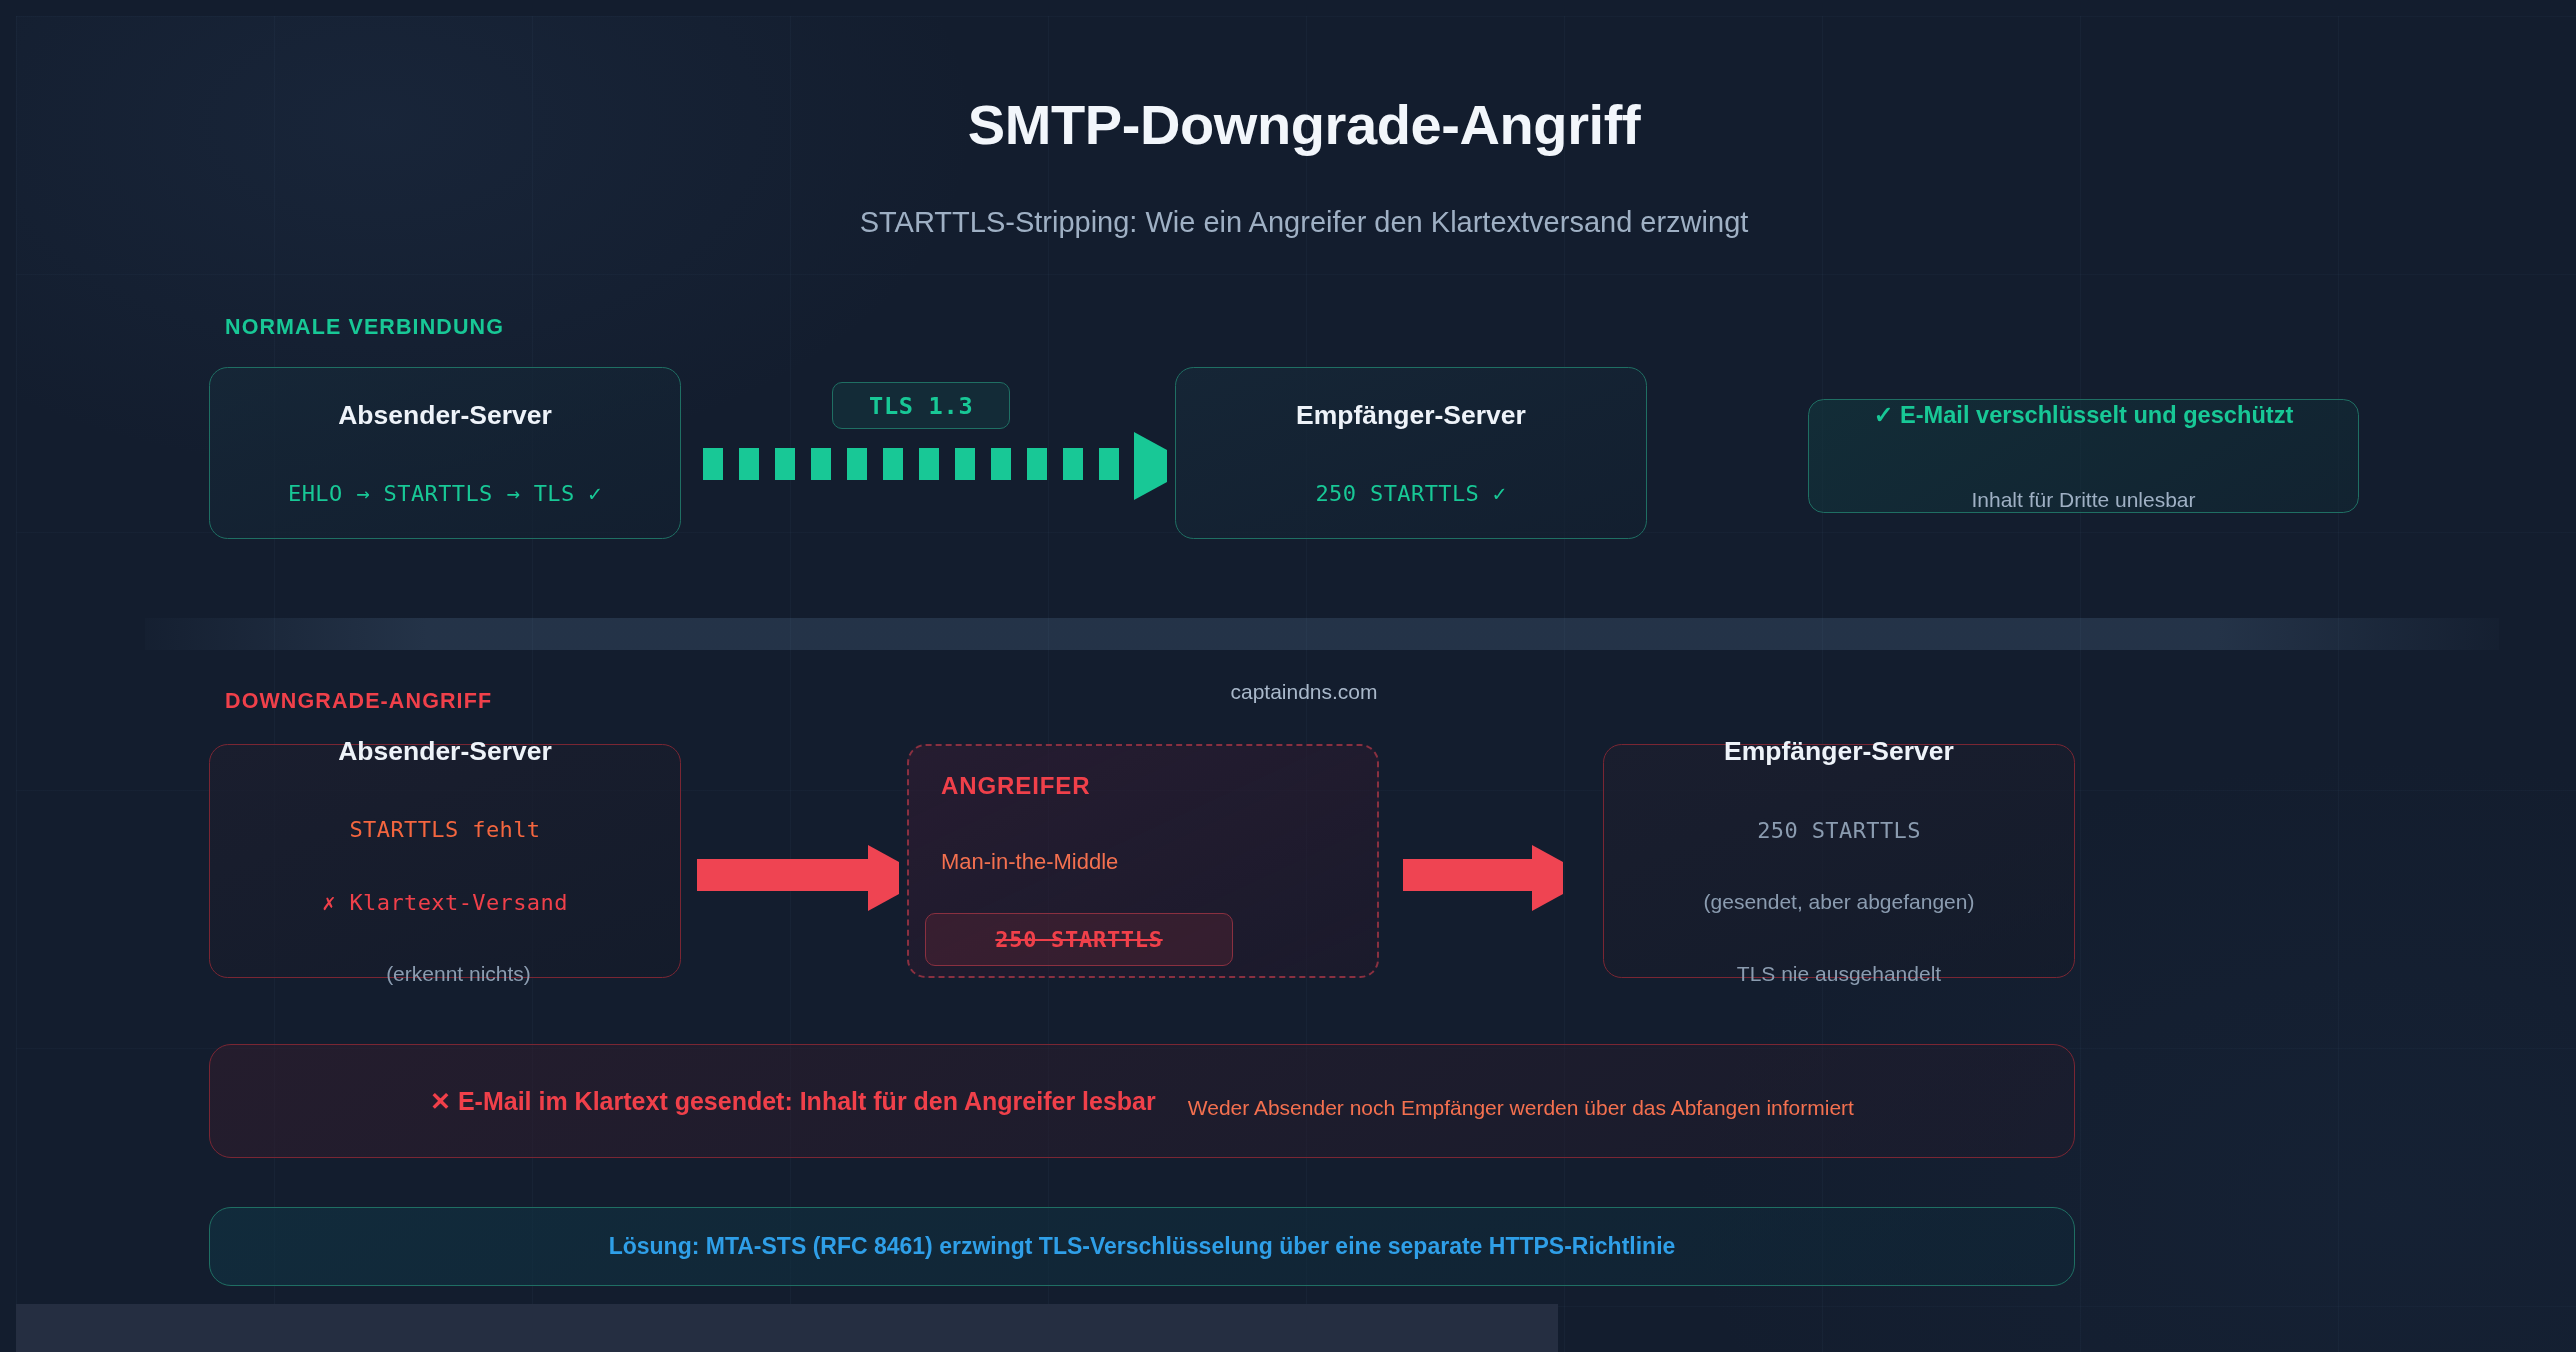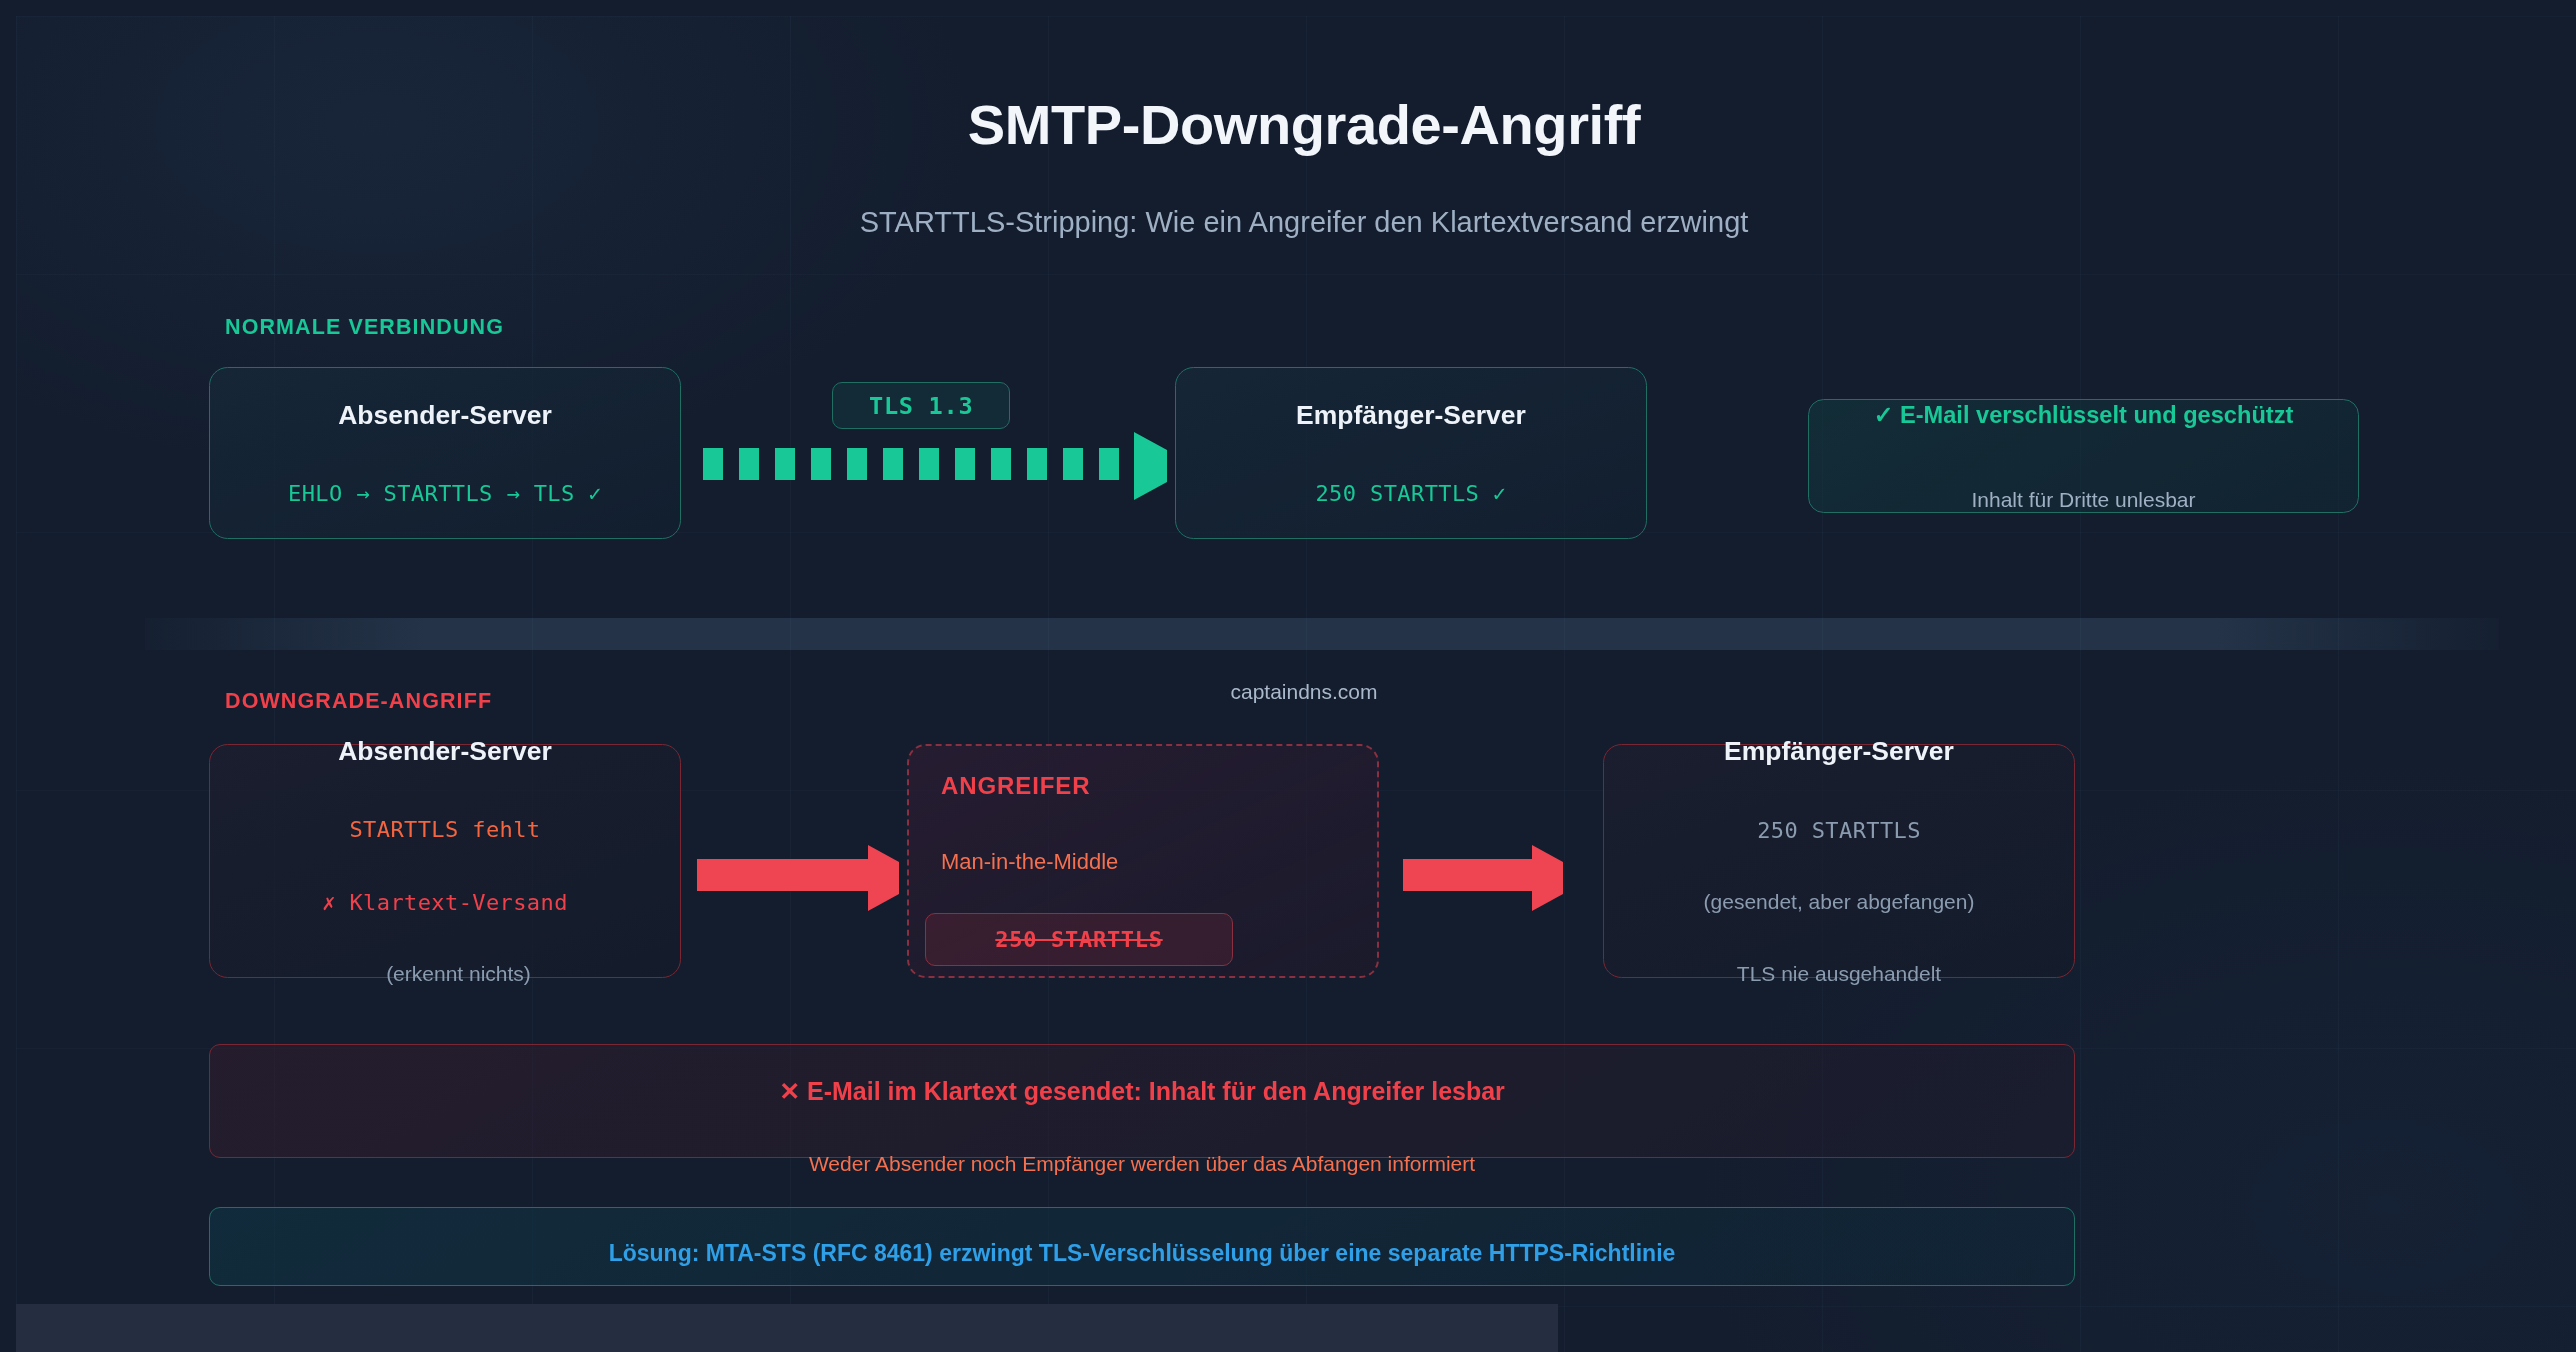--- a/index.html
+++ b/index.html
@@ -216,23 +216,23 @@
     font-size: 23.6px; font-weight: 700; color: #18c896;
   }
   #badge-success-sub {
     margin-top: 27px; font-size: 21px; color: #9fb0c4;
   }
 
   
   .banner {
     position: absolute;
     left: 193px; width: 1866px;
-    border-radius: 11px;
-    display: flex; flex-direction: column;
-    align-items: center; justify-content: flex-start;
+    border-radius: 22px;
+    display: flex; 
+    align-items: center; justify-content: center;
     text-align: center;
   }
   #banner-warning {
     top: 1028px; height: 114px;
     border: 1.4px solid #7a2633;
     background: linear-gradient(150deg, rgba(52,28,44,0.52), rgba(32,26,42,0.40));
   }
   #banner-warning-main {
     font-size: 25px; font-weight: 700; color: #f0404a;
   }

